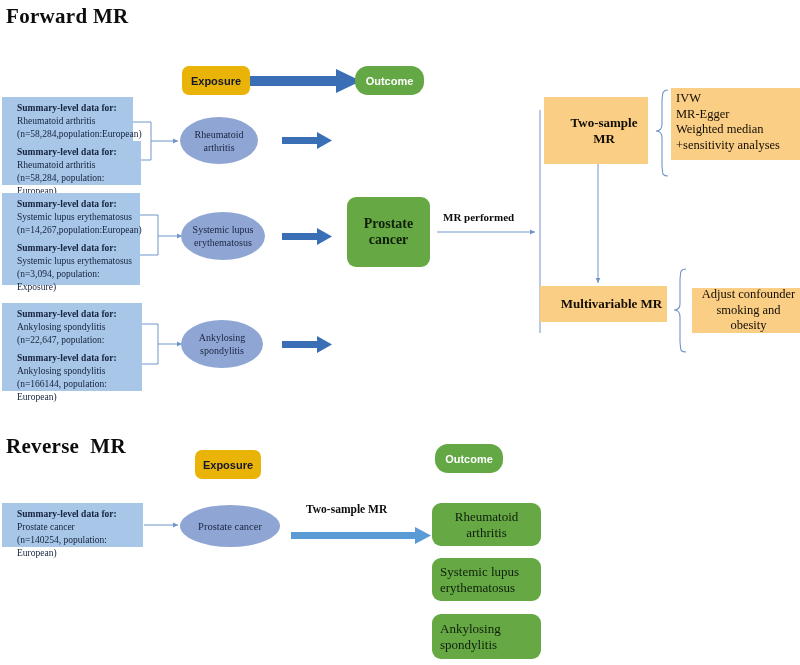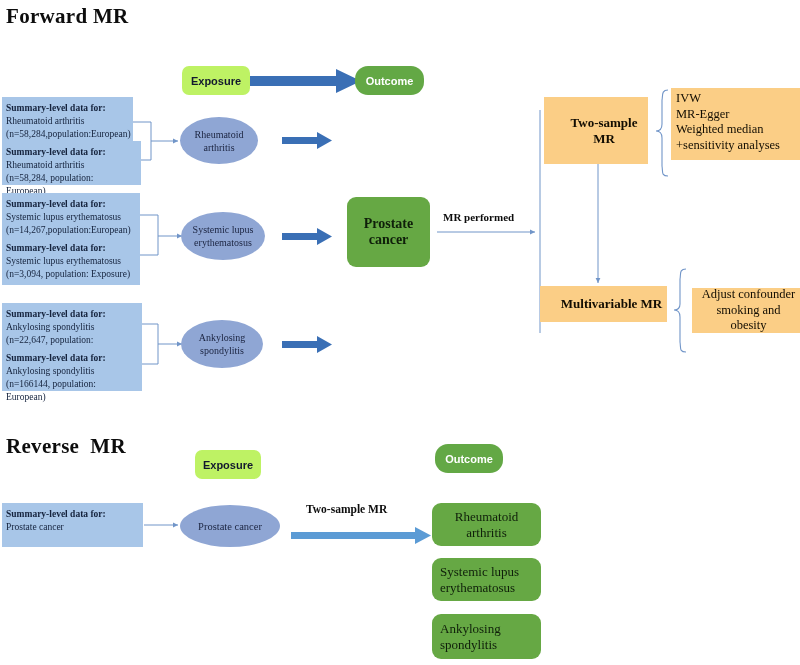--- a/index.html
+++ b/index.html
@@ -24,21 +24,21 @@
     font-size: 21px;
     color: #0d0d0d;
     letter-spacing: 0.3px;
     white-space: pre;
   }
 
   
   .summary-box {
     background: #A8C6E8;
     border: 1px solid #A8C6E8;
-    padding: 4px 6px 4px 3px;
+    padding: 4px 6px 4px 14px;
     font-size: 9.5px;
     line-height: 13px;
     color: #14223c;
   }
   .summary-box .hdr {
     font-weight: bold;
     display: block;
   }
   .summary-box .ln { display: block; }
 
@@ -46,21 +46,21 @@
   .pill {
     border-radius: 7px;
     display: flex;
     align-items: center;
     justify-content: center;
     font-family: "Liberation Sans", sans-serif;
     font-weight: bold;
     font-size: 11px;
   }
   .pill-exposure {
-    background: #bef264;
+    background: #eab308;
     color: #12182e;
   }
   .pill-outcome {
     background: #63A845;
     color: #ffffff;
     border-radius: 13px;
   }
 
   
   .ellipse {
@@ -314,20 +314,21 @@
   <div class="abs pill pill-exposure" style="left:195px; top:450px; width:66px; height:29px;">
     <span>Exposure</span>
   </div>
   <div class="abs pill pill-outcome" style="left:435px; top:444px; width:68px; height:29px;">
     <span>Outcome</span>
   </div>
 
   <div class="abs summary-box" style="left:2px; top:503px; width:141px; height:44px;">
     <span class="hdr">Summary-level data for:</span>
     <span class="ln">Prostate cancer</span>
+    <span class="ln">(n=140254, population: European)</span>
   </div>
 
   <div class="abs ellipse" style="left:180px; top:505px; width:100px; height:42px; font-size:10.5px;">
     <span>Prostate cancer</span>
   </div>
 
   <div class="abs conn-label" style="left:306px; top:503px; font-size:11.5px;">Two-sample MR</div>
 
   <svg class="abs block-arrow" style="left:291px; top:527px;" width="141" height="17" viewBox="0 0 141 17">
     <path d="M0,5 L124,5 L124,0 L140,8.5 L124,17 L124,12 L0,12 Z" fill="#5B9BD5"></path>

